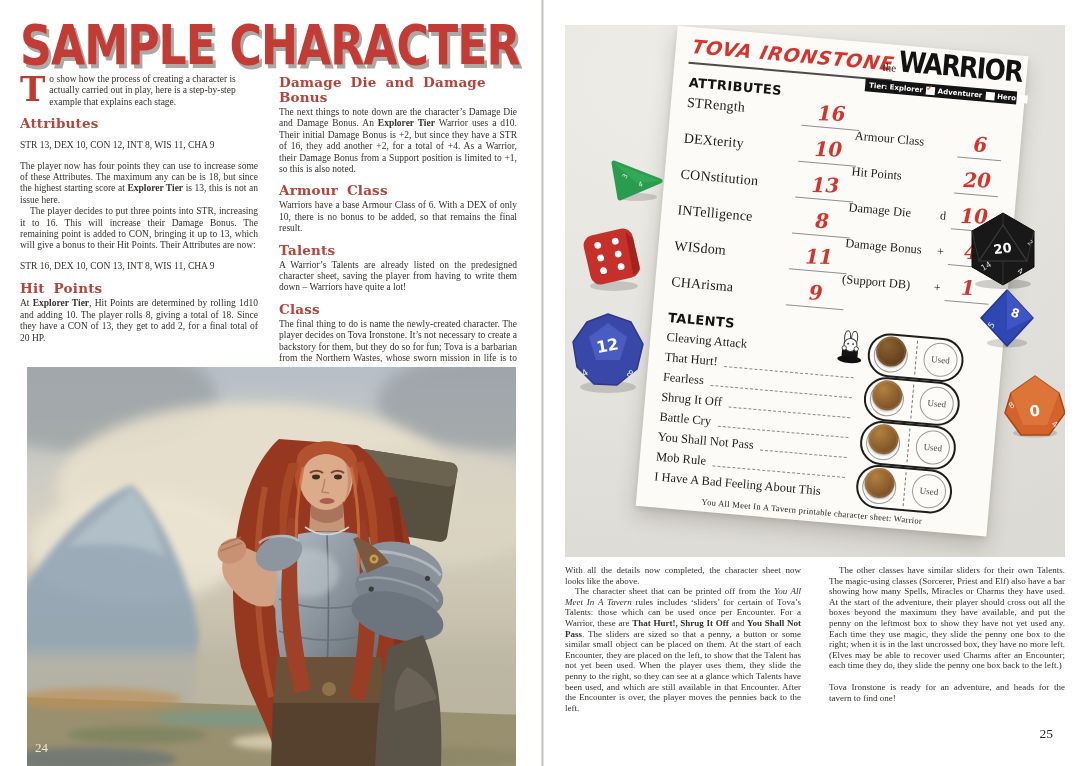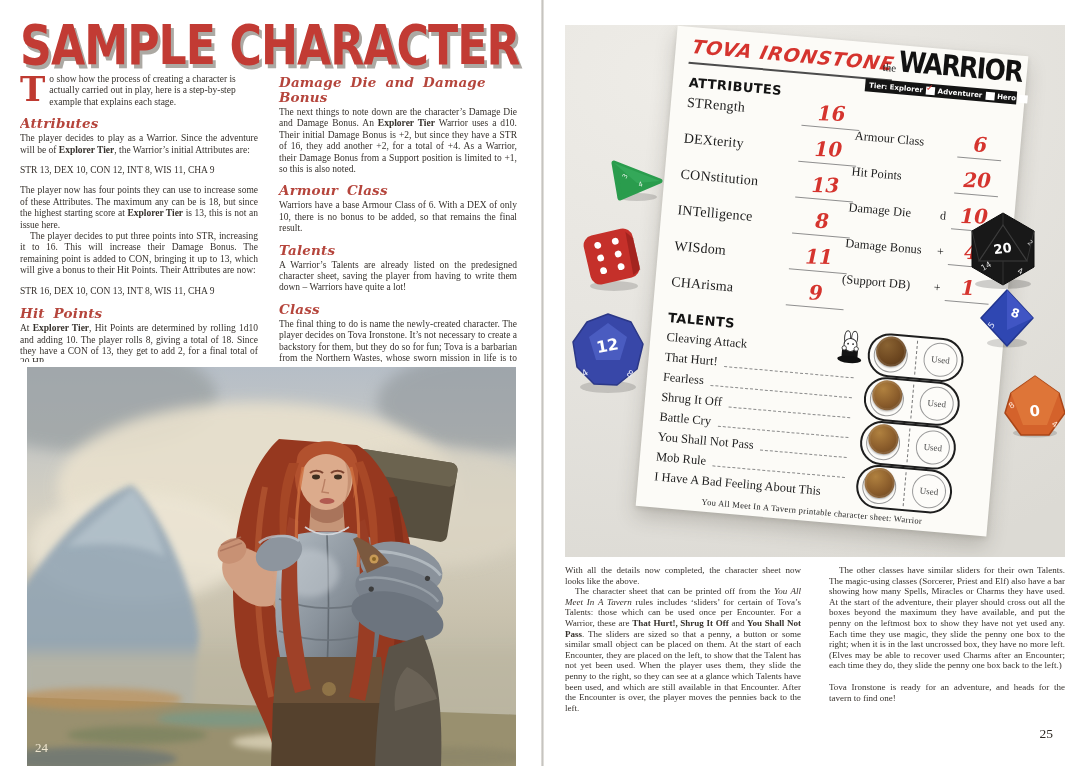--- a/index.html
+++ b/index.html
@@ -13,21 +13,21 @@
   .main-title{margin:0;position:absolute;left:20px;top:22px;width:500px;
       font-family:"DejaVu Sans",sans-serif;font-weight:800;font-size:47px;line-height:40px;
       letter-spacing:-1px;color:#c23b34;text-shadow:3px 3px 0 rgba(104,98,88,.55);
       transform:scale(.94,1.18);transform-origin:top left;white-space:nowrap;}
   .cols{position:absolute;left:20px;top:74px;width:497px;height:288px;display:flex;gap:21px;overflow:hidden;}
   .col{width:238px;font-size:9.5px;line-height:11.4px;}
   .col p{margin:0;text-align:justify;}
   .col p.rag{text-align:left;}
   .col p.ind{text-indent:10px;}
   .h-red{margin:8px 0 2px;font-family:"DejaVu Serif",serif;font-weight:bold;font-size:13.5px;
-         line-height:15px;color:#b5453c;word-spacing:4px;letter-spacing:.2px;font-style:italic;}
+         line-height:15px;color:#b5453c;word-spacing:4px;letter-spacing:.2px;}
   .col .h-red:first-child{margin-top:1px;}
   .stat-line{margin:9px 0 9px !important;text-align:left !important;}
   .dropcap{float:left;font-family:"DejaVu Serif",serif;font-weight:bold;font-size:34px;
            line-height:27px;color:#bf3a31;margin:2px 4px 0 0;}
   .illustration{position:absolute;left:27px;top:367px;width:489px;height:399px;overflow:hidden;}
   .pagenum-left{position:absolute;left:8px;bottom:10px;font-size:13px;color:#efe6cf;
                 font-family:"Liberation Serif",serif;}
   .pagenum-right{position:absolute;right:30px;bottom:24px;font-size:13.5px;color:#2b2621;}
 
   
@@ -99,21 +99,20 @@
 
 <div class="spread">
 
   <div class="page-left">
     <h1 class="main-title">SAMPLE CHARACTER</h1>
 
     <div class="cols">
       <div class="col">
         <p class="rag"><span class="dropcap">T</span><span>o show how the process of creating a character is actually carried out in play, here is a step-by-step example that explains each stage.</span></p>
         <h3 class="h-red">Attributes</h3>
-        <p>The player decides to play as a Warrior. Since the adventure will be of <b>Explorer Tier</b>, the Warrior’s initial Attributes are:</p>
         <p class="stat-line">STR 13, DEX 10, CON 12, INT 8, WIS 11, CHA 9</p>
         <p>The player now has four points they can use to increase some of these Attributes. The maximum any can be is 18, but since the highest starting score at <b>Explorer Tier</b> is 13, this is not an issue here.</p>
         <p class="ind">The player decides to put three points into STR, increasing it to 16. This will increase their Damage Bonus. The remaining point is added to CON, bringing it up to 13, which will give a bonus to their Hit Points. Their Attributes are now:</p>
         <p class="stat-line">STR 16, DEX 10, CON 13, INT 8, WIS 11, CHA 9</p>
         <h3 class="h-red">Hit Points</h3>
         <p>At <b>Explorer Tier</b>, Hit Points are determined by rolling 1d10 and adding 10. The player rolls 8, giving a total of 18. Since they have a CON of 13, they get to add 2, for a final total of 20 HP.</p>
       </div>
       <div class="col">
         <h3 class="h-red">Damage Die and Damage Bonus</h3>
         <p>The next things to note down are the character’s Damage Die and Damage Bonus. An <b>Explorer Tier</b> Warrior uses a d10. Their initial Damage Bonus is +2, but since they have a STR of 16, they add another +2, for a total of +4. As a Warrior, their Damage Bonus from a Support position is limited to +1, so this is also noted.</p>

